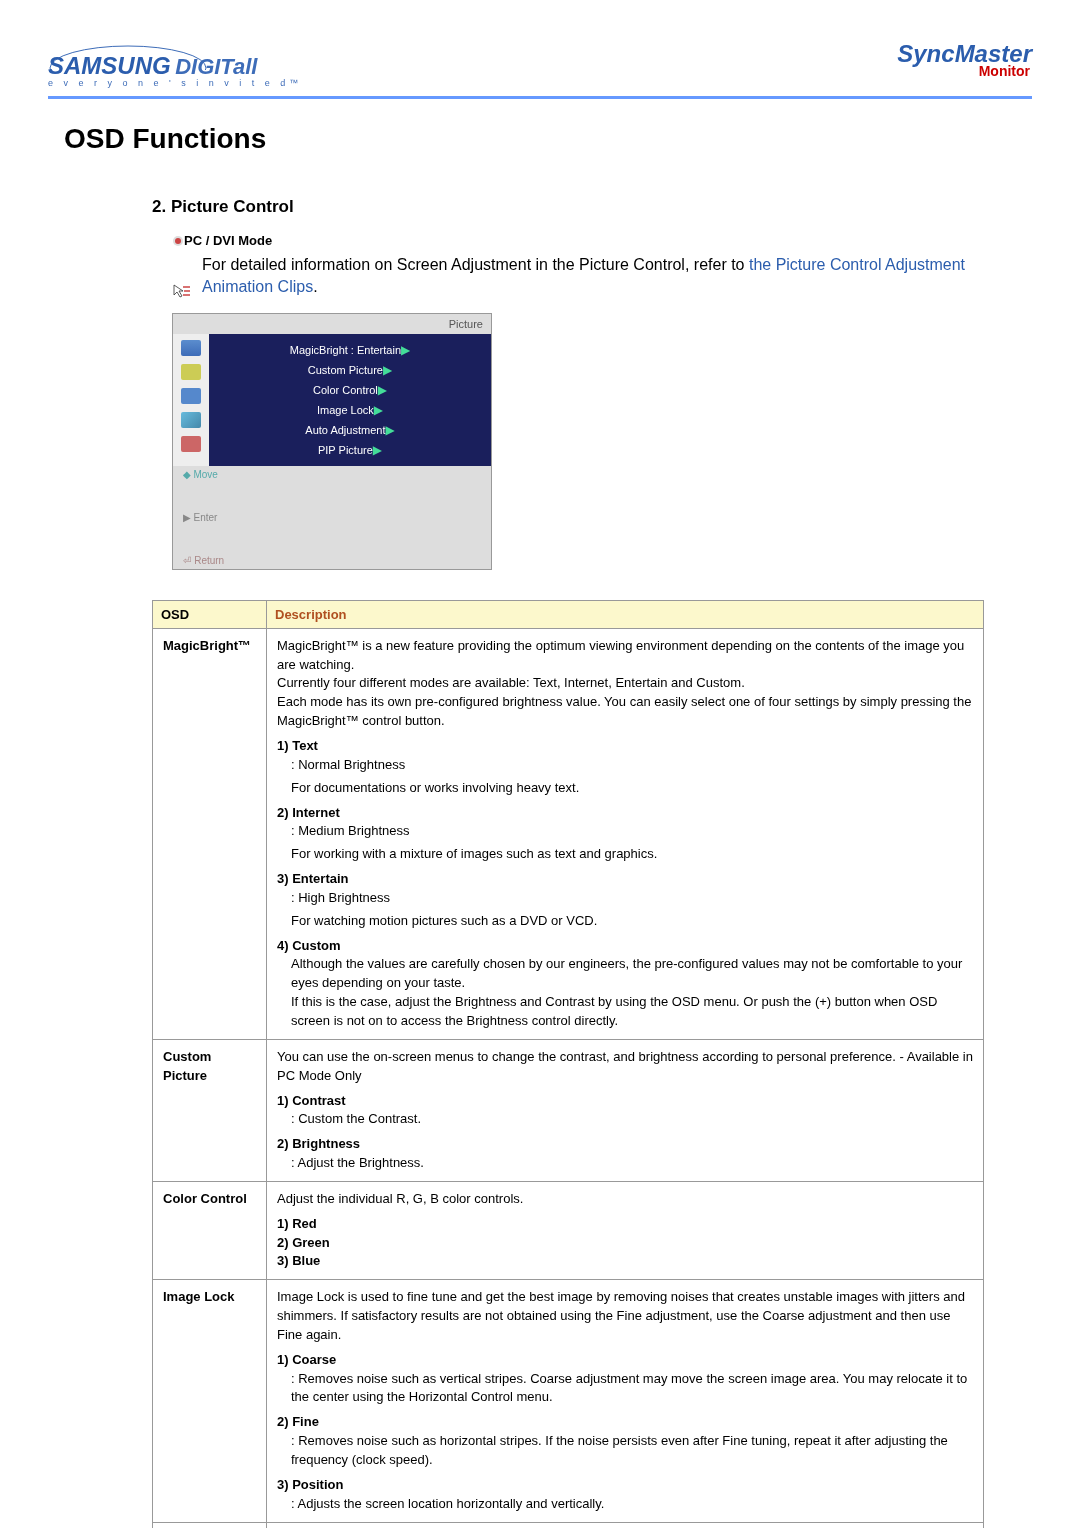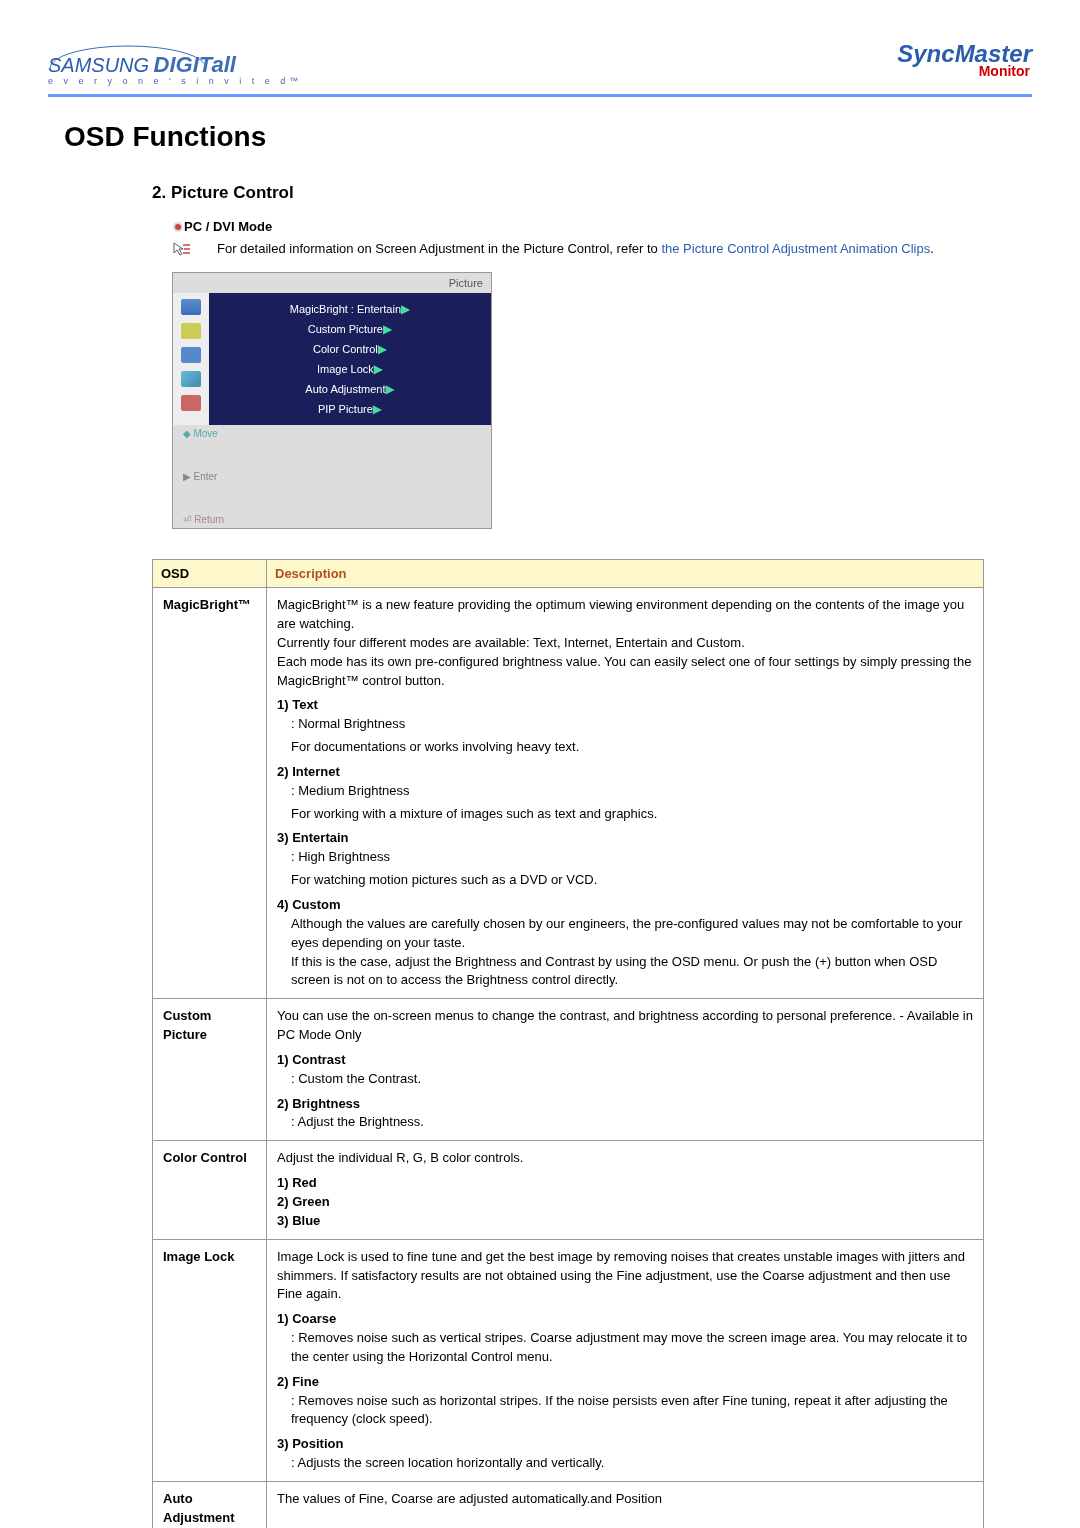--- a/index.html
+++ b/index.html
@@ -1,34 +1,34 @@
 <!DOCTYPE html>
 <html><head>
   <meta charset="utf-8">
   <style>
     * { margin: 0; padding: 0; box-sizing: border-box; }
     body { font-family: Arial, sans-serif; background: #fff; width: 1080px; margin: 0 auto; }
     .page { padding: 40px 48px 20px 48px; }
     .header { display: flex; justify-content: space-between; align-items: flex-start; margin-bottom: 8px; }
     .logo-left { color: #2b5dad; }
-    .logo-samsung { font-size: 20px; font-weight: normal; font-style: italic; }
+    .logo-samsung { font-size: 24px; font-weight: bold; font-style: italic; }
     .logo-digitall { font-style: italic; font-size: 22px; font-weight: bold; color: #3d6cb8; }
     .logo-tagline { color: #3d6cb8; font-size: 9px; letter-spacing: 4px; display: block; margin-top: -2px; }
     .logo-swoosh { width: 160px; height: 30px; }
     .logo-right { text-align: right; font-style: italic; }
     .syncmaster { font-size: 24px; font-weight: bold; color: #2b5dad; }
     .monitor-sub { font-size: 14px; color: #c00; display: block; text-align: right; margin-top: -5px; padding-right: 2px; font-style: normal; font-weight: bold; }
     .divider { height: 3px; background: #6699ff; margin: 2px 0 24px 0; }
-    .title { font-size: 28px; font-weight: bold; color: #000; margin-bottom: 30px; padding-left: 16px; }
+    .title { font-size: 28px; font-weight: bold; color: #000; margin-bottom: 42px; padding-left: 16px; }
     .section { padding-left: 104px; padding-right: 48px; }
     .section-header { font-size: 17px; font-weight: bold; color: #000; margin-bottom: 16px; }
     .mode-header { display: flex; align-items: center; margin-bottom: 6px; margin-left: 20px; }
     .bullet-icon { width: 12px; height: 12px; display: inline-block; }
     .mode-text { font-weight: bold; font-size: 13px; }
-    .info-row { display: flex; align-items: center; gap: 25px; margin: 6px 0 14px 20px; font-size: 13px; }
+    .info-row { display: flex; align-items: flex-end; gap: 10px; margin: 6px 0 14px 20px; font-size: 16px; }
     .info-icon { width: 20px; height: 16px; flex-shrink: 0; }
     .info-text { line-height: 1.4; }
     .link { color: #2b5dad; text-decoration: none; }
     .osd-screenshot { border: 1px solid #999; width: 320px; background: #1a1f5c; margin: 14px 0 30px 20px; }
     .osd-top { background: #ddd; text-align: right; padding: 4px 8px; font-size: 11px; color: #555; }
     .osd-body { display: flex; background: #1a1f5c; }
     .osd-icons { background: #eee; width: 36px; display: flex; flex-direction: column; align-items: center; padding: 6px 0; gap: 8px; }
     .osd-icon { width: 20px; height: 16px; background: #3d6cb8; border-radius: 2px; }
     .osd-menu { flex: 1; padding: 6px 10px; }
     .osd-item { display: flex; justify-content: center; align-items: center; color: #fff; font-size: 11px; padding: 3px 12px; }

